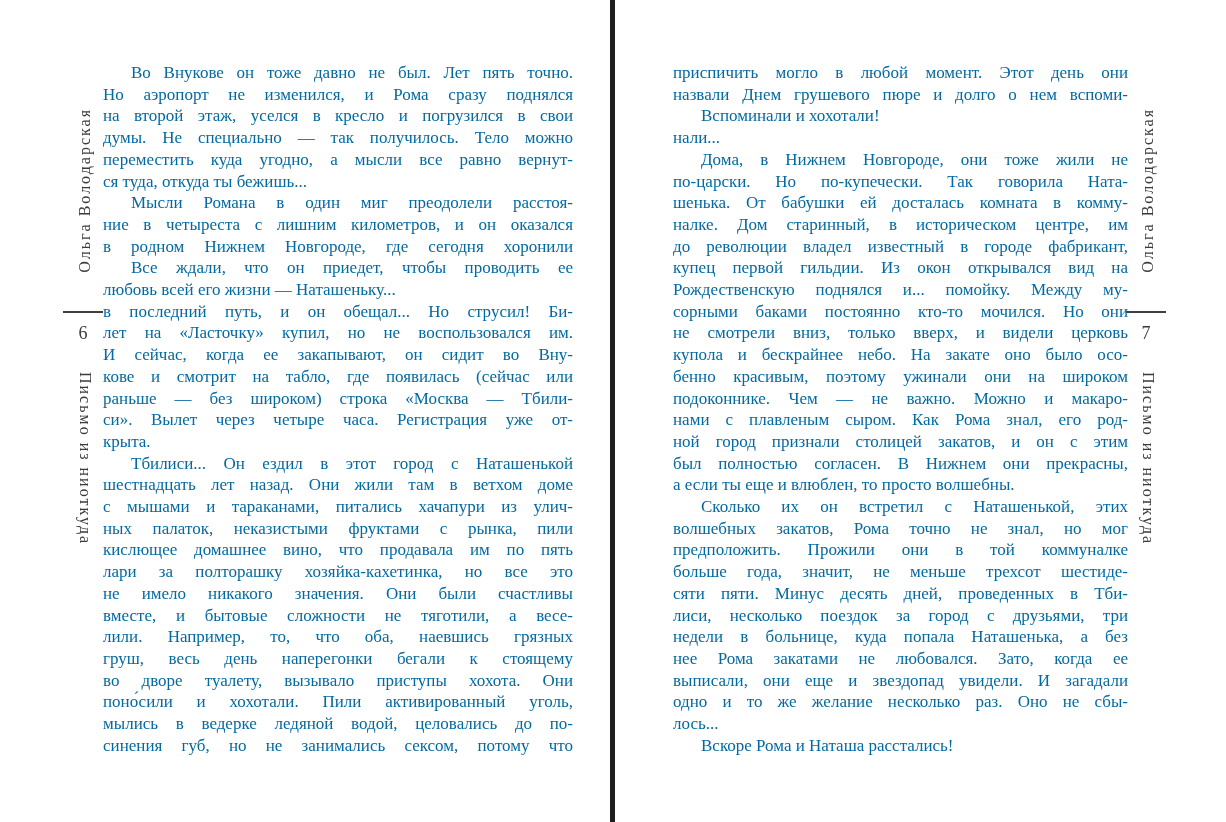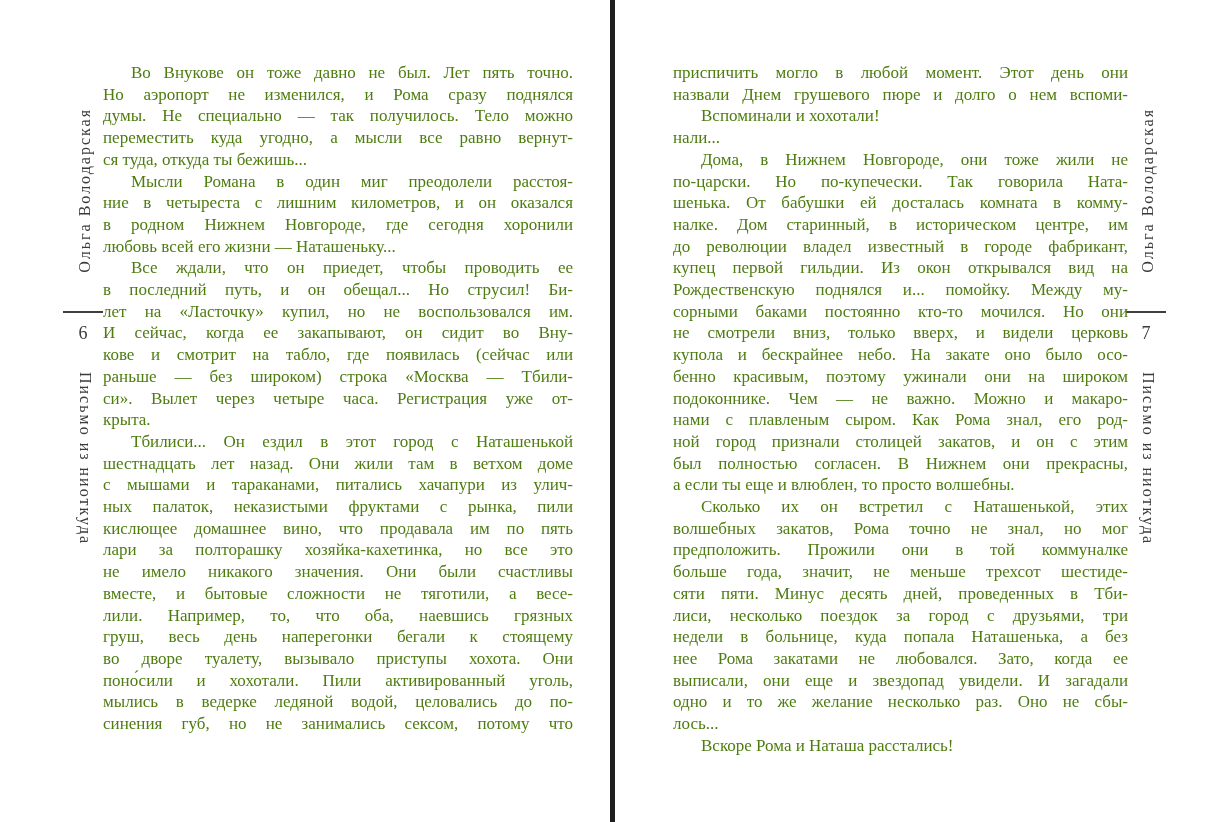--- a/index.html
+++ b/index.html
@@ -19,21 +19,21 @@
     position: absolute;
     left: 610px;
     top: 0;
     width: 5px;
     height: 822px;
     background: #1e1e1e;
   }
   .text-col {
     position: absolute;
     top: 62px;
-    color: #4d7c0f;
+    color: #0369a1;
     font-size: 17px;
     line-height: 21.7px;
   }
   .page-left .text-col { left: 103px; width: 470px; }
   .page-right .text-col { left: 673px; width: 455px; }
   .line {
     text-align: justify;
     text-align-last: justify;
     white-space: normal;
   }
@@ -77,28 +77,29 @@
 <div class="spread">
 
   <div class="page-left">
     <div class="vtext author">Ольга Володарская</div>
     <div class="margin-rule"></div>
     <div class="pagenum">6</div>
     <div class="vtext vtitle">Письмо из ниоткуда</div>
     <div class="text-col">
         <div class="line indent">Во Внукове он тоже давно не был. Лет пять точно.</div>
         <div class="line">Но аэропорт не изменился, и Рома сразу поднялся</div>
+        <div class="line">на второй этаж, уселся в кресло и погрузился в свои</div>
         <div class="line">думы. Не специально — так получилось. Тело можно</div>
         <div class="line">переместить куда угодно, а мысли все равно вернут-</div>
         <div class="line end">ся туда, откуда ты бежишь...</div>
         <div class="line indent">Мысли Романа в один миг преодолели расстоя-</div>
         <div class="line">ние в четыреста с лишним километров, и он оказался</div>
         <div class="line">в родном Нижнем Новгороде, где сегодня хоронили</div>
+        <div class="line indent">Все ждали, что он приедет, чтобы проводить ее</div>
         <div class="line end">любовь всей его жизни — Наташеньку...</div>
-        <div class="line indent">Все ждали, что он приедет, чтобы проводить ее</div>
         <div class="line">в последний путь, и он обещал... Но струсил! Би-</div>
         <div class="line">лет на «Ласточку» купил, но не воспользовался им.</div>
         <div class="line">И сейчас, когда ее закапывают, он сидит во Вну-</div>
         <div class="line">кове и смотрит на табло, где появилась (сейчас или</div>
         <div class="line">раньше — без широком) строка «Москва — Тбили-</div>
         <div class="line">си». Вылет через четыре часа. Регистрация уже от-</div>
         <div class="line end">крыта.</div>
         <div class="line indent">Тбилиси... Он ездил в этот город с Наташенькой</div>
         <div class="line">шестнадцать лет назад. Они жили там в ветхом доме</div>
         <div class="line">с мышами и тараканами, питались хачапури из улич-</div>

